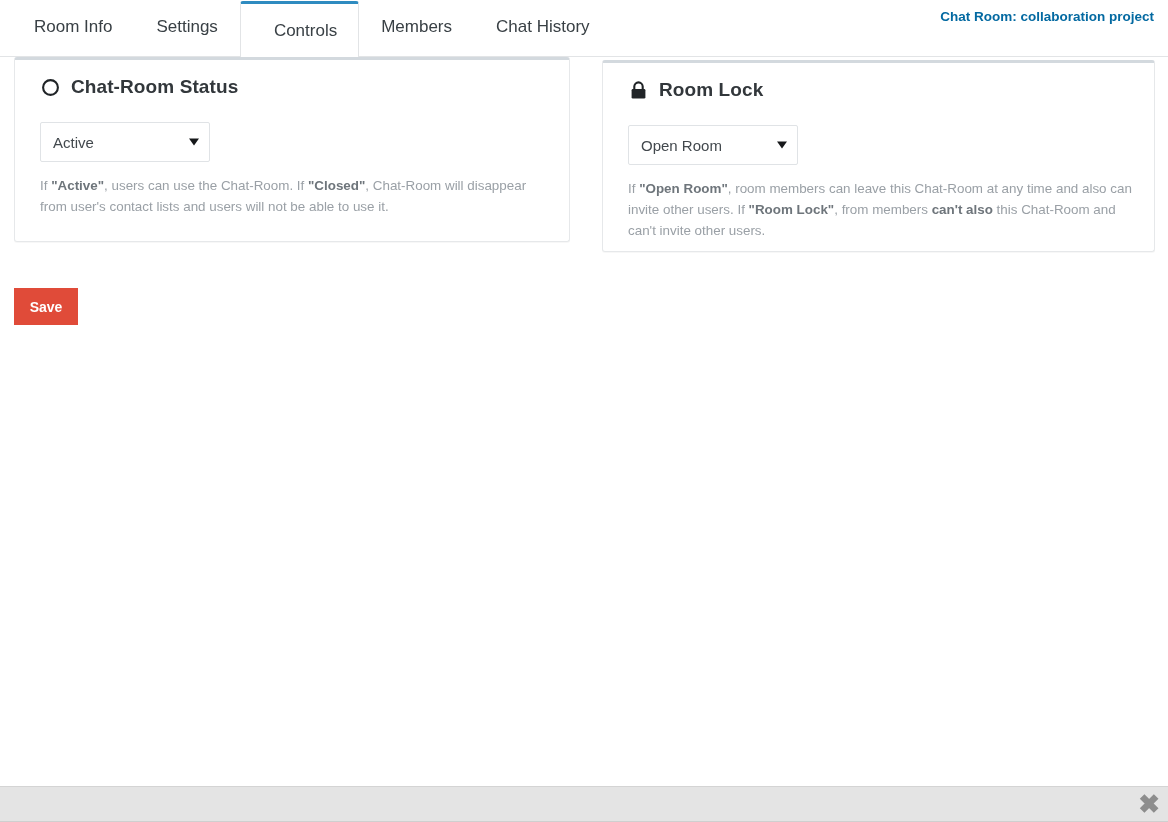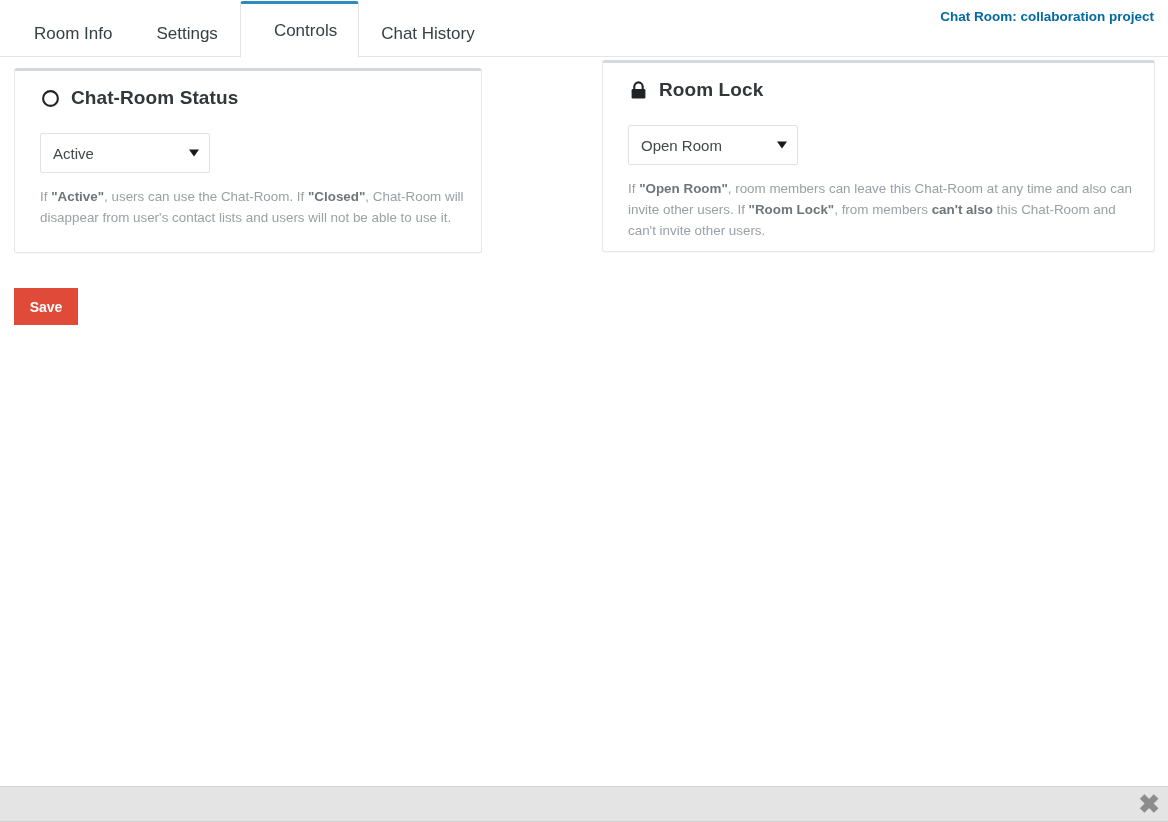--- a/index.html
+++ b/index.html
@@ -31,21 +31,21 @@
 
   
   .tabbar {
     position: relative;
     height: 57px;
     border-bottom: 1px solid #e2e4e6;
     background: #ffffff;
   }
   .tabs {
     display: flex;
-    align-items: flex-end;
+    align-items: flex-start;
     height: 57px;
     padding-left: 12px;
   }
   .tab {
     position: relative;
     padding: 0 21px;
     height: 50px;
     line-height: 50px;
     font-size: 17px;
     color: #394045;
@@ -88,22 +88,22 @@
   .card {
     position: absolute;
     background: #ffffff;
     border: 1px solid #e6e8ea;
     border-top: 3px solid #d3d9de;
     border-radius: 3px;
     box-shadow: 0 1px 1px rgba(0,0,0,0.035);
   }
   #card-status {
     left: 14px;
-    top: 11px;
-    width: 468px;
+    top: 0;
+    width: 556px;
     height: 185px;
   }
   #card-lock {
     left: 602px;
     top: 3px;
     width: 553px;
     height: 192px;
   }
 
   .card-inner { padding: 16px 14px 0 14px; }
@@ -214,20 +214,21 @@
 </head>
 <body>
 
 <div class="top-clip"></div>
 
 <div class="tabbar">
   <div class="tabs">
     <div class="tab">Room Info</div>
     <div class="tab">Settings</div>
     <div class="tab active">Controls</div>
+    <div class="tab">Members</div>
     <div class="tab">Chat History</div>
   </div>
   <div class="room-title">Chat Room: collaboration project</div>
 </div>
 
 <div class="content">
   <div class="panels">
 
     <div class="card" id="card-status">
       <div class="card-inner">

